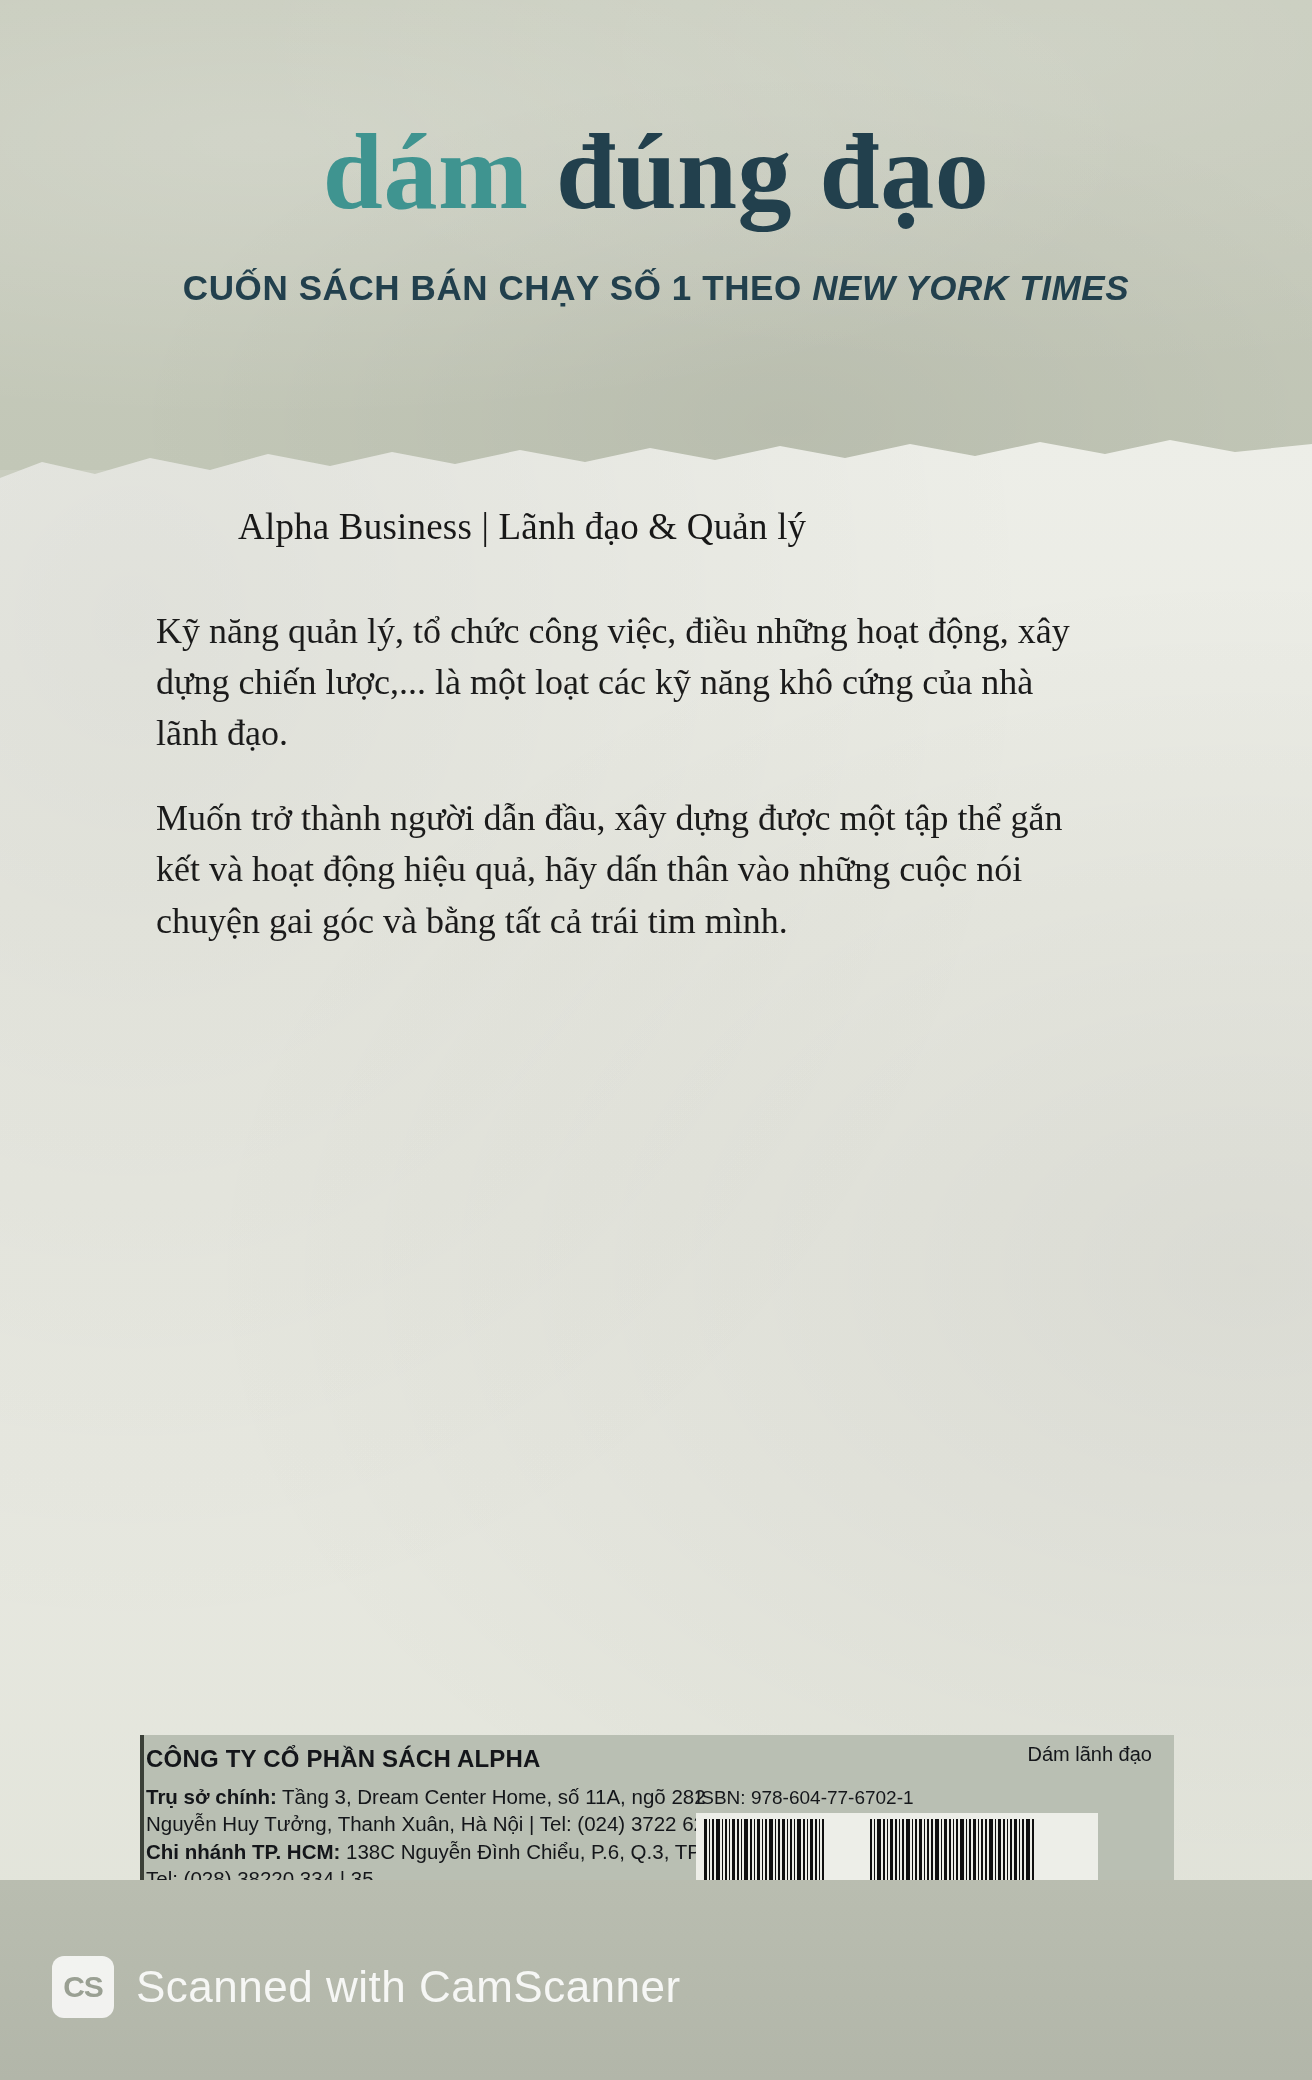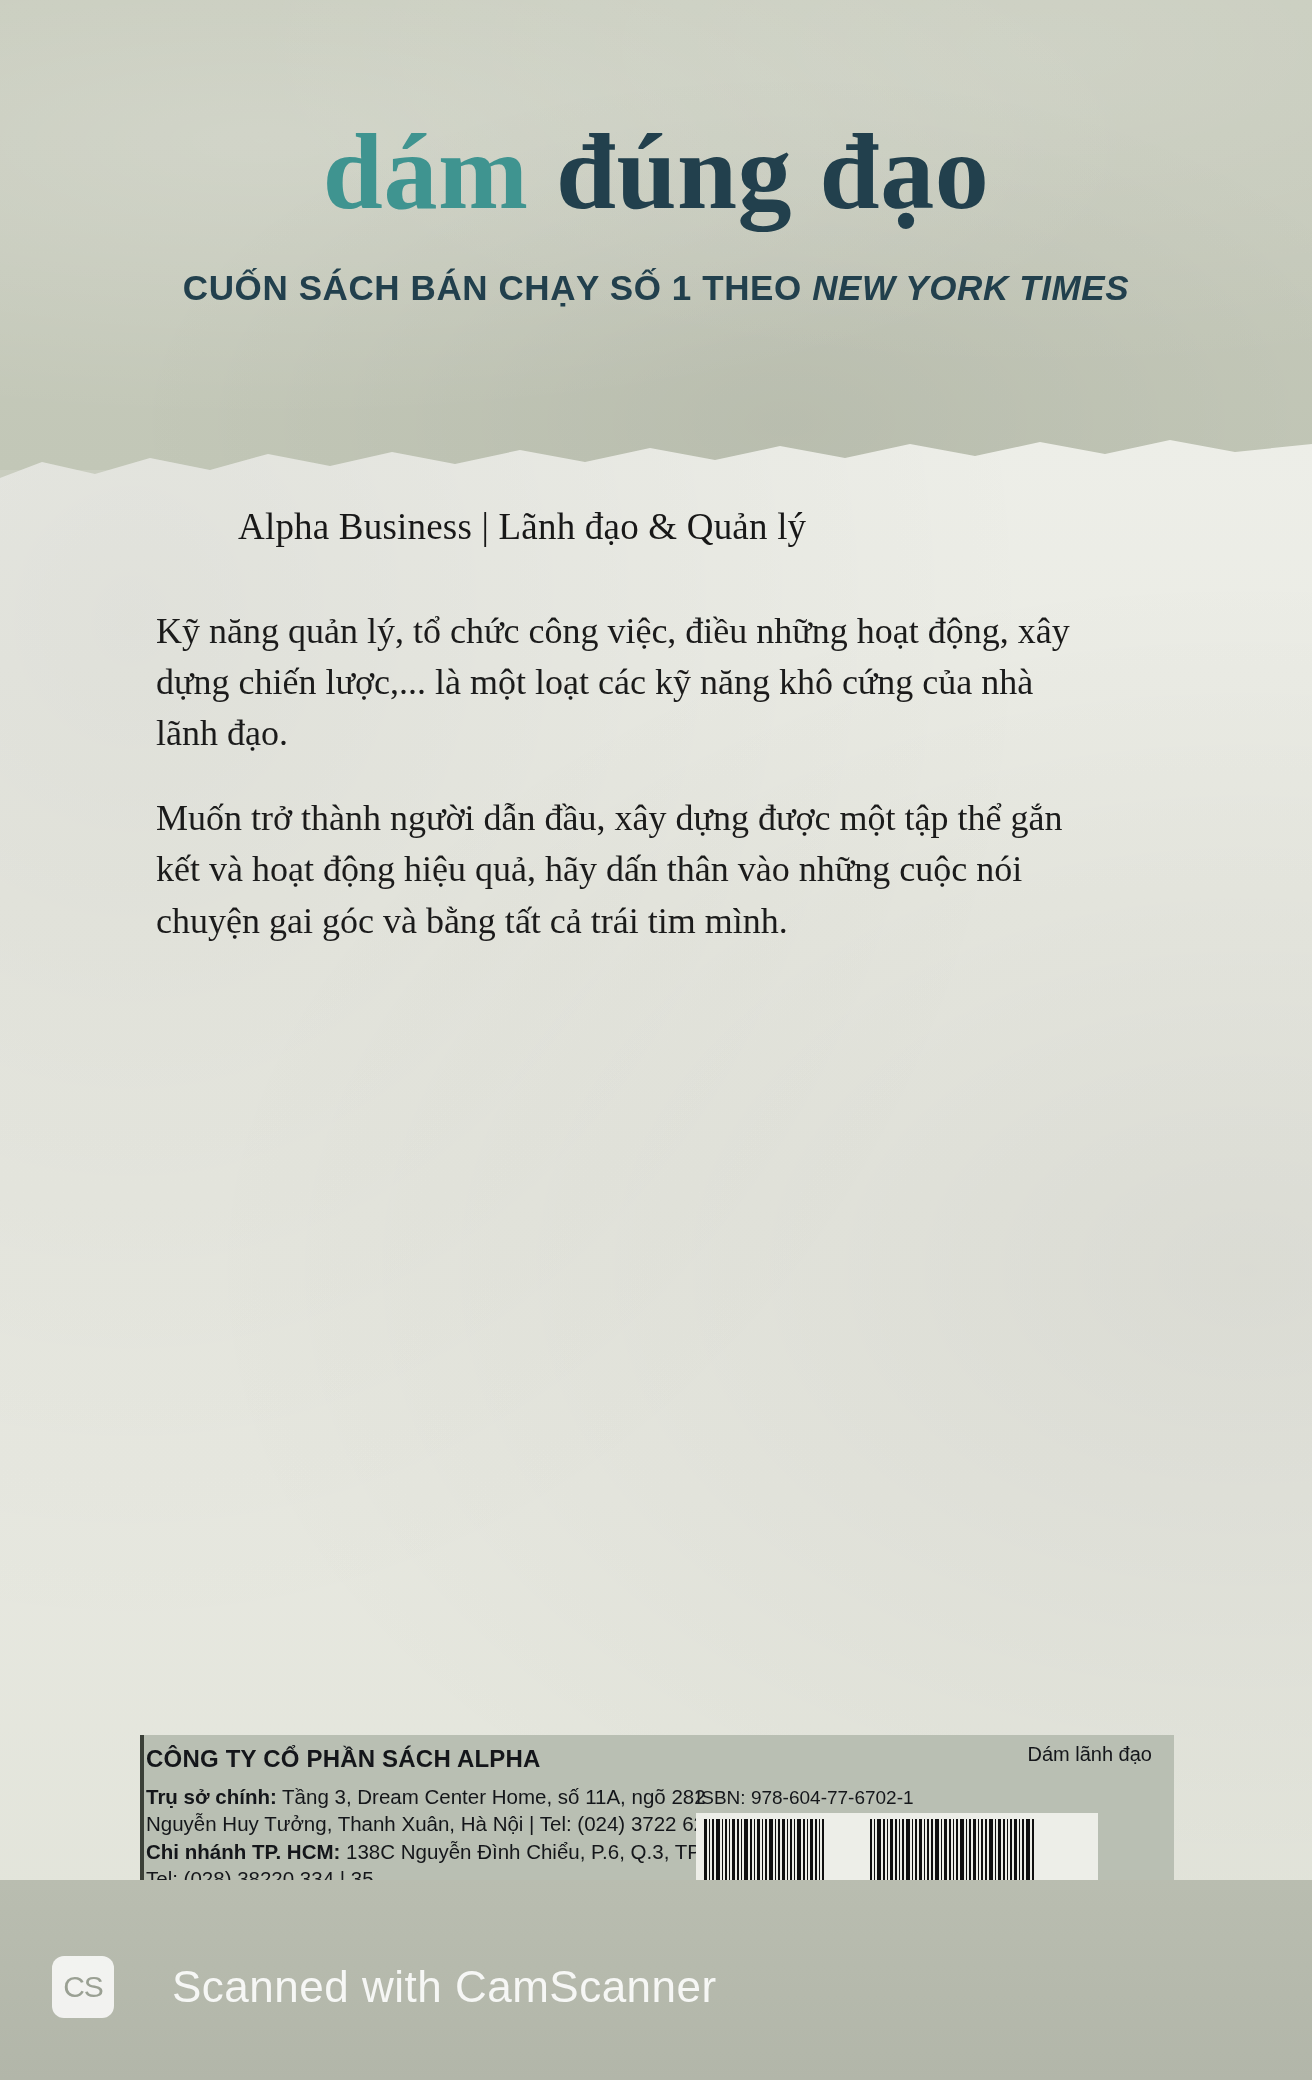--- a/index.html
+++ b/index.html
@@ -322,31 +322,30 @@
   }
   .cs-logo {
     width: 62px;
     height: 62px;
     border-radius: 12px;
     background: rgba(255,255,255,0.82);
     display: flex;
     align-items: center;
     justify-content: center;
     font-family: "Liberation Sans", sans-serif;
-    font-weight: normal;
+    font-weight: bold;
     font-size: 30px;
     color: #9aa093;
     letter-spacing: -1px;
   }
   .cs-text {
     font-family: "Liberation Sans", sans-serif;
     font-size: 44px;
     color: rgba(255,255,255,0.88);
     letter-spacing: 0.5px;
-    margin-left: 36px;
   }
 </style>
 </head>
 <body>
 
 <div class="page">
 
   <div class="top-band">
     <div class="top-noise"></div>
   </div>

